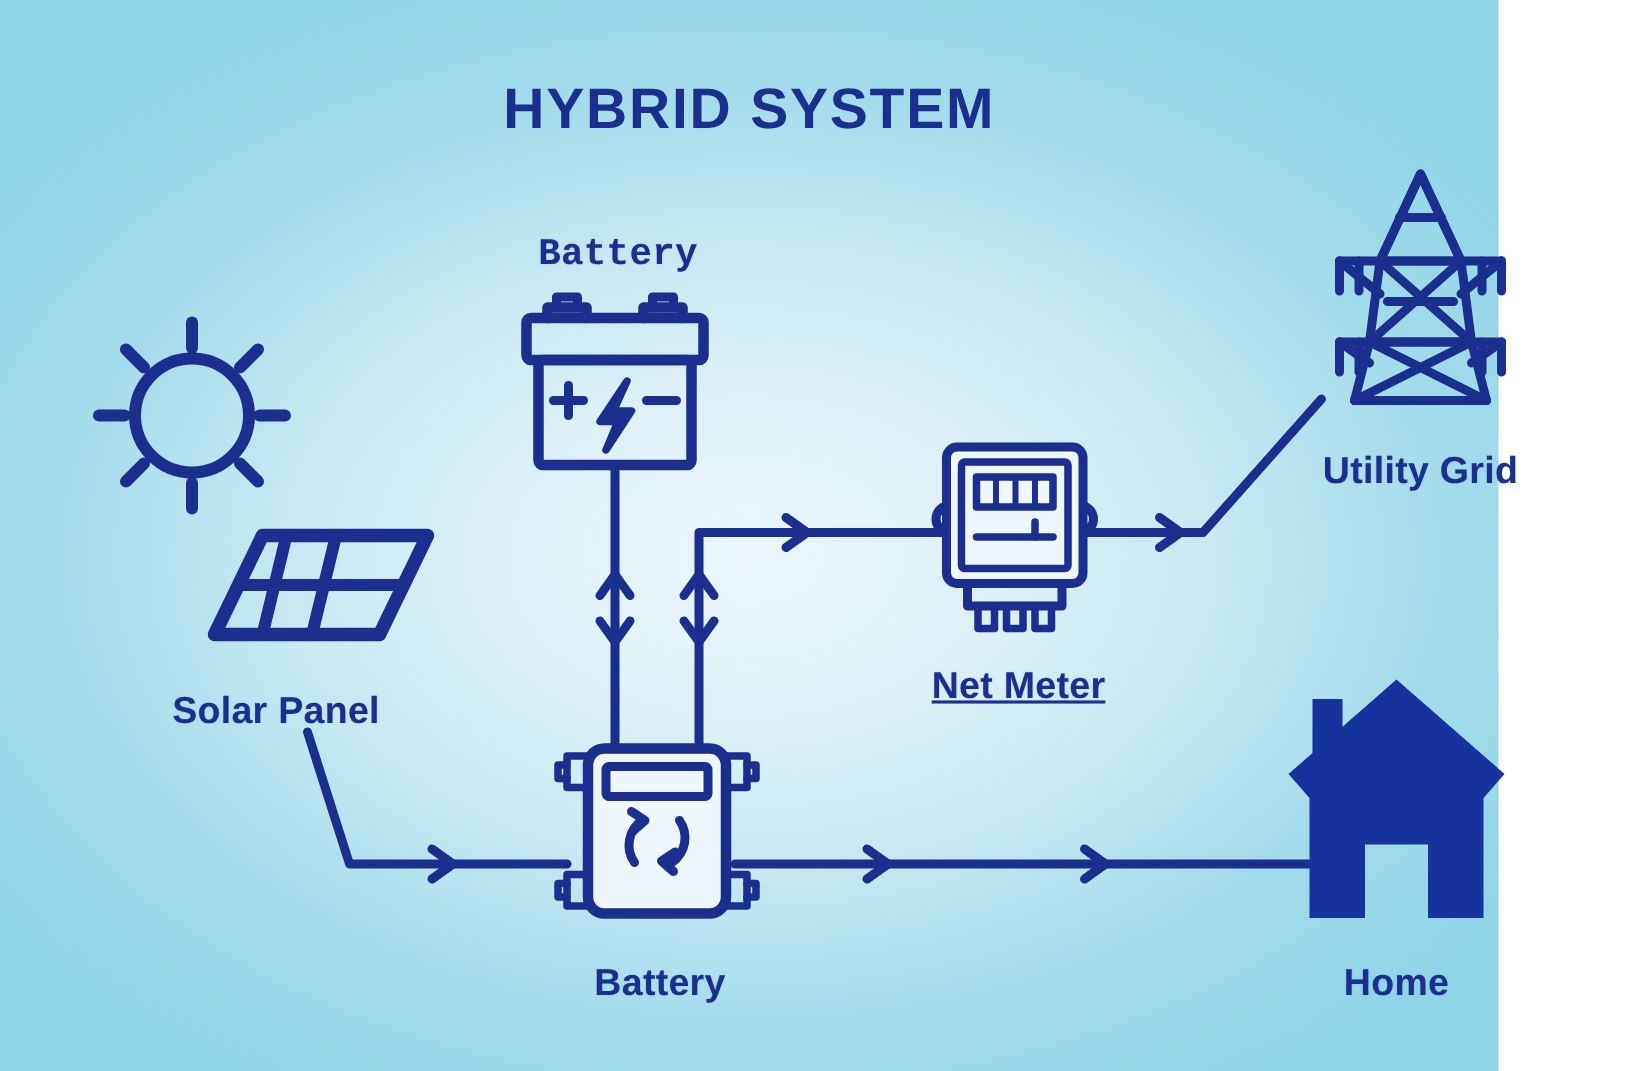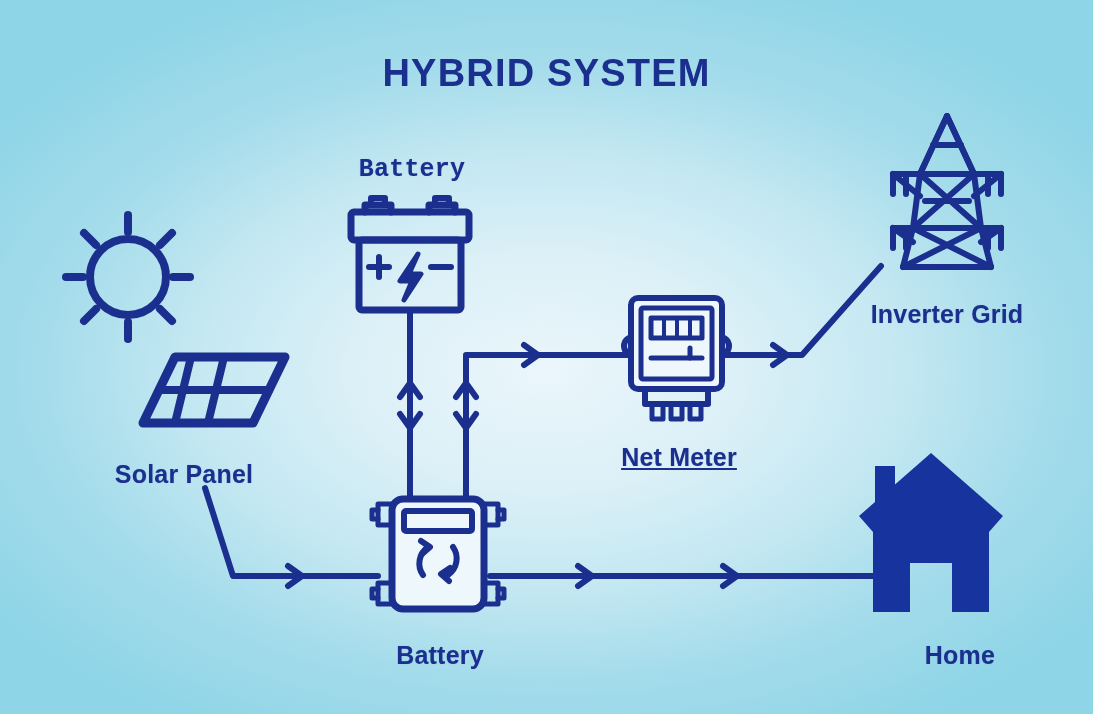--- a/index.html
+++ b/index.html
@@ -4,21 +4,21 @@
 <style>
   * { box-sizing: border-box; margin: 0; padding: 0; }
   html, body {
     width: 1093px;
     height: 714px;
     overflow: hidden;
     font-family: "Liberation Sans", sans-serif;
   }
   #diagram-root {
     position: relative;
-    width: 1093px;
+    width: 999px;
     height: 714px;
     background:
       radial-gradient(ellipse 62% 58% at 50% 52%, #eaf6fb 0%, #dcf0f7 28%, #c4e8f2 52%, #a5dceb 74%, #8ed5e7 100%);
   }
   #diagram-svg {
     position: absolute;
     top: 0; left: 0;
     width: 1093px;
     height: 714px;
     display: block;
@@ -42,21 +42,21 @@
     font-weight: bold;
     letter-spacing: 1.2px;
     color: #1b2f8f;
     white-space: nowrap;
   }
   #label-battery     { left: 412px; top: 155px; font-size: 25px; font-family: Liberation Mono, monospace; }
   #label-solar-panel { left: 184px; top: 460px; font-size: 25px; }
   #label-inverter    { left: 440px; top: 641px; font-size: 25px; }
   #label-net-meter   { left: 679px; top: 443px; font-size: 25px; text-decoration: underline; }
   #label-utility-grid{ left: 947px; top: 300px; font-size: 25px; }
-  #label-home        { left: 931px; top: 641px; font-size: 25px; margin-left: 29px; }
+  #label-home        { left: 931px; top: 641px; font-size: 25px; }
 </style>
 </head>
 <body>
 
 <div id="diagram-root">
 
   <div id="page-title">HYBRID SYSTEM</div>
 
   <svg id="diagram-svg" viewBox="0 0 1093 714">
     <g fill="none" stroke="#1b2f8f" stroke-linecap="round" stroke-linejoin="round">
@@ -216,16 +216,16 @@
         <path d="M 931 453 L 1003 516 L 989 532 L 931 481 L 873 532 L 859 516 Z" fill="#16339e" stroke="none"></path>
       </g>
 
     </g>
   </svg>
 
   <div class="lbl" id="label-battery">Battery</div>
   <div class="lbl" id="label-solar-panel">Solar Panel</div>
   <div class="lbl" id="label-inverter">Battery</div>
   <div class="lbl" id="label-net-meter">Net Meter</div>
-  <div class="lbl" id="label-utility-grid">Inverter Grid</div>
+  <div class="lbl" id="label-utility-grid">Utility Grid</div>
   <div class="lbl" id="label-home">Home</div>
 
 </div>
 
 </body></html>

